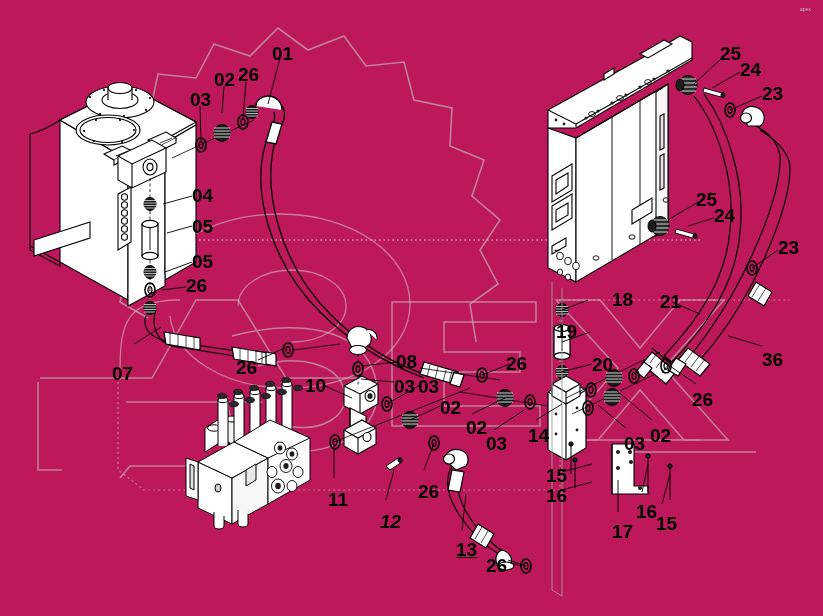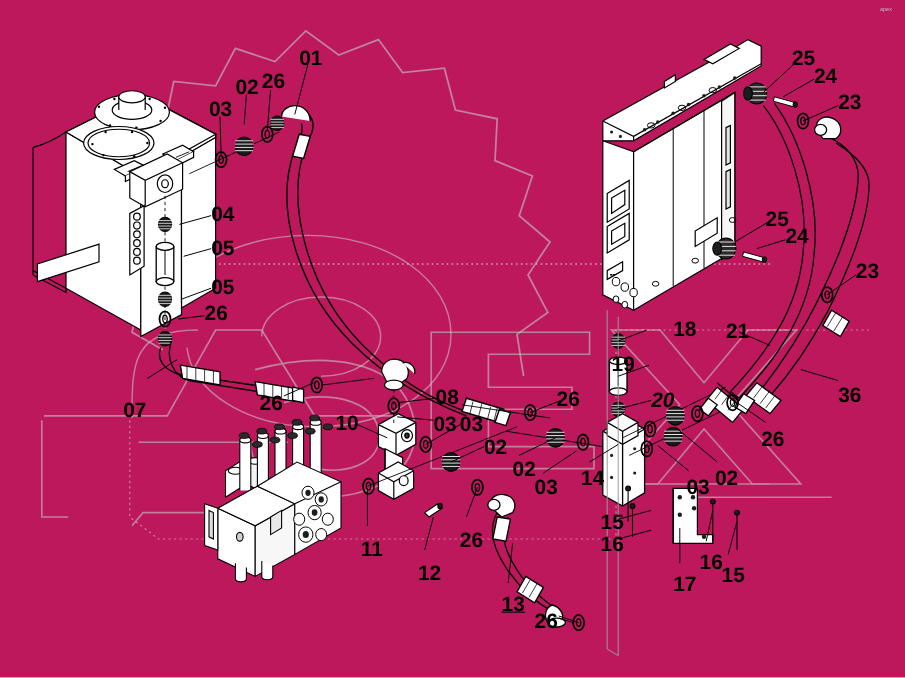--- a/index.html
+++ b/index.html
@@ -551,29 +551,29 @@
       <div class="callout" style="left: 192px; top: 252px;">05</div>
       <div class="callout" style="left: 186px; top: 276px;">26</div>
       <div class="callout" style="left: 112px; top: 340px; margin-top: 24px;">07</div>
       <div class="callout" style="left: 236px; top: 358px;">26</div>
       <div class="callout" style="left: 305px; top: 376px;">10</div>
       <div class="callout" style="left: 396px; top: 352px; text-align: center;">08</div>
       <div class="callout" style="left: 394px; top: 377px;">03</div>
       <div class="callout" style="left: 418px; top: 377px;">03</div>
       <div class="callout" style="left: 440px; top: 398px;">02</div>
       <div class="callout" style="left: 328px; top: 490px;">11</div>
-      <div class="callout" style="left: 380px; top: 512px;">12</div>
+      <div class="callout" style="left: 380px; top: 512px; font-style: italic;">12</div>
       <div class="callout" style="left: 418px; top: 482px;">26</div>
       <div class="callout" style="left: 506px; top: 354px;">26</div>
       <div class="callout" style="left: 466px; top: 418px;">02</div>
       <div class="callout" style="left: 486px; top: 434px;">03</div>
       <div class="callout" style="left: 528px; top: 426px;">14</div>
       <div class="callout" style="left: 588px; top: 290px; margin-left: 24px;">18</div>
       <div class="callout" style="left: 556px; top: 322px;">19</div>
-      <div class="callout" style="left: 592px; top: 355px; font-style: italic;">20</div>
+      <div class="callout" style="left: 592px; top: 355px;">20</div>
       <div class="callout" style="left: 624px; top: 434px;">03</div>
       <div class="callout" style="left: 650px; top: 426px;">02</div>
       <div class="callout" style="left: 546px; top: 466px;">15</div>
       <div class="callout" style="left: 546px; top: 486px;">16</div>
       <div class="callout" style="left: 612px; top: 522px;">17</div>
       <div class="callout" style="left: 636px; top: 502px;">16</div>
       <div class="callout" style="left: 656px; top: 514px;">15</div>
       <div class="callout" style="left: 456px; top: 540px; text-decoration: underline;">13</div>
       <div class="callout" style="left: 486px; top: 556px;">26</div>
       <div class="callout" style="left: 720px; top: 44px;">25</div>

